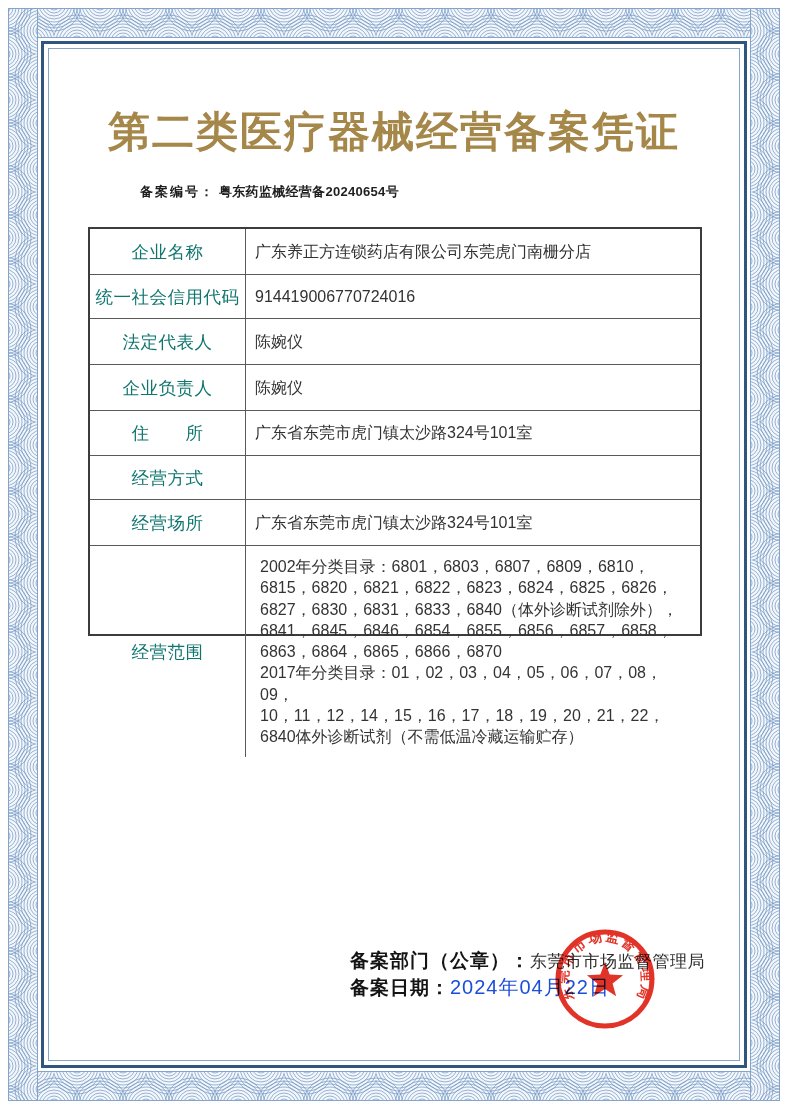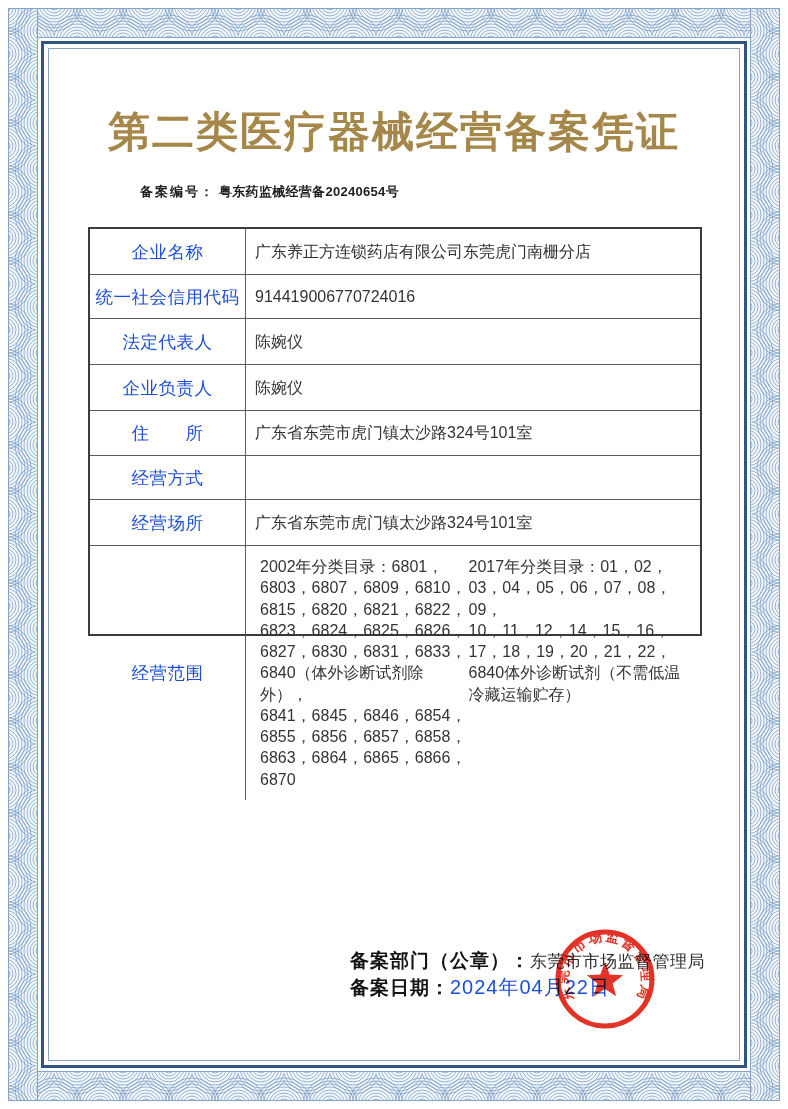--- a/index.html
+++ b/index.html
@@ -37,30 +37,30 @@
   .trow:nth-child(3){height:45px;}
   .trow:nth-child(4){height:45px;}
   .trow:nth-child(5){height:44px;}
   .trow:nth-child(6){height:43px;}
   .trow:nth-child(7){height:45px;}
   .trow:nth-child(8){height:88px;}
   .trow:nth-child(9){height:259px;}
   .cell-label{
     border-right:1px solid #5a5a5a;display:flex;align-items:center;justify-content:center;
     font-family:"Liberation Serif","DejaVu Serif",serif;
-    font-size:17.5px;color:#1d4ed8;letter-spacing:0.5px;text-align:center;
+    font-size:17.5px;color:#0f766e;letter-spacing:0.5px;text-align:center;
   }
   .cell-value{
     display:flex;align-items:center;padding:0 0 0 9px;
     font-size:16px;color:#323232;line-height:1.25;
   }
   .cell-value.top{align-items:flex-start;padding-top:5px;}
   .cell-value.masked{color:#35507c;letter-spacing:2px;font-size:15px;font-weight:700;}
   .cell-value.scope{
-    justify-content:center;align-items:flex-start;
+    flex-direction:column;justify-content:center;align-items:flex-start;
     padding:10px 14px;white-space:pre-line;line-height:1.33;font-size:16px;color:#343434;
   }
   
   .dept-line,.date-line{position:absolute;left:350px;display:flex;align-items:baseline;}
   .dept-line{top:948px;}
   .date-line{top:974px;}
   .f-label{font-family:Liberation Serif, serif;font-size:19px;font-weight:700;color:#141414;letter-spacing:1px;}
   .dept-value{font-size:17px;color:#2e2e2e;letter-spacing:0.5px;}
   .date-value{font-size:20px;color:#1d4ed8;letter-spacing:1px;}
   

